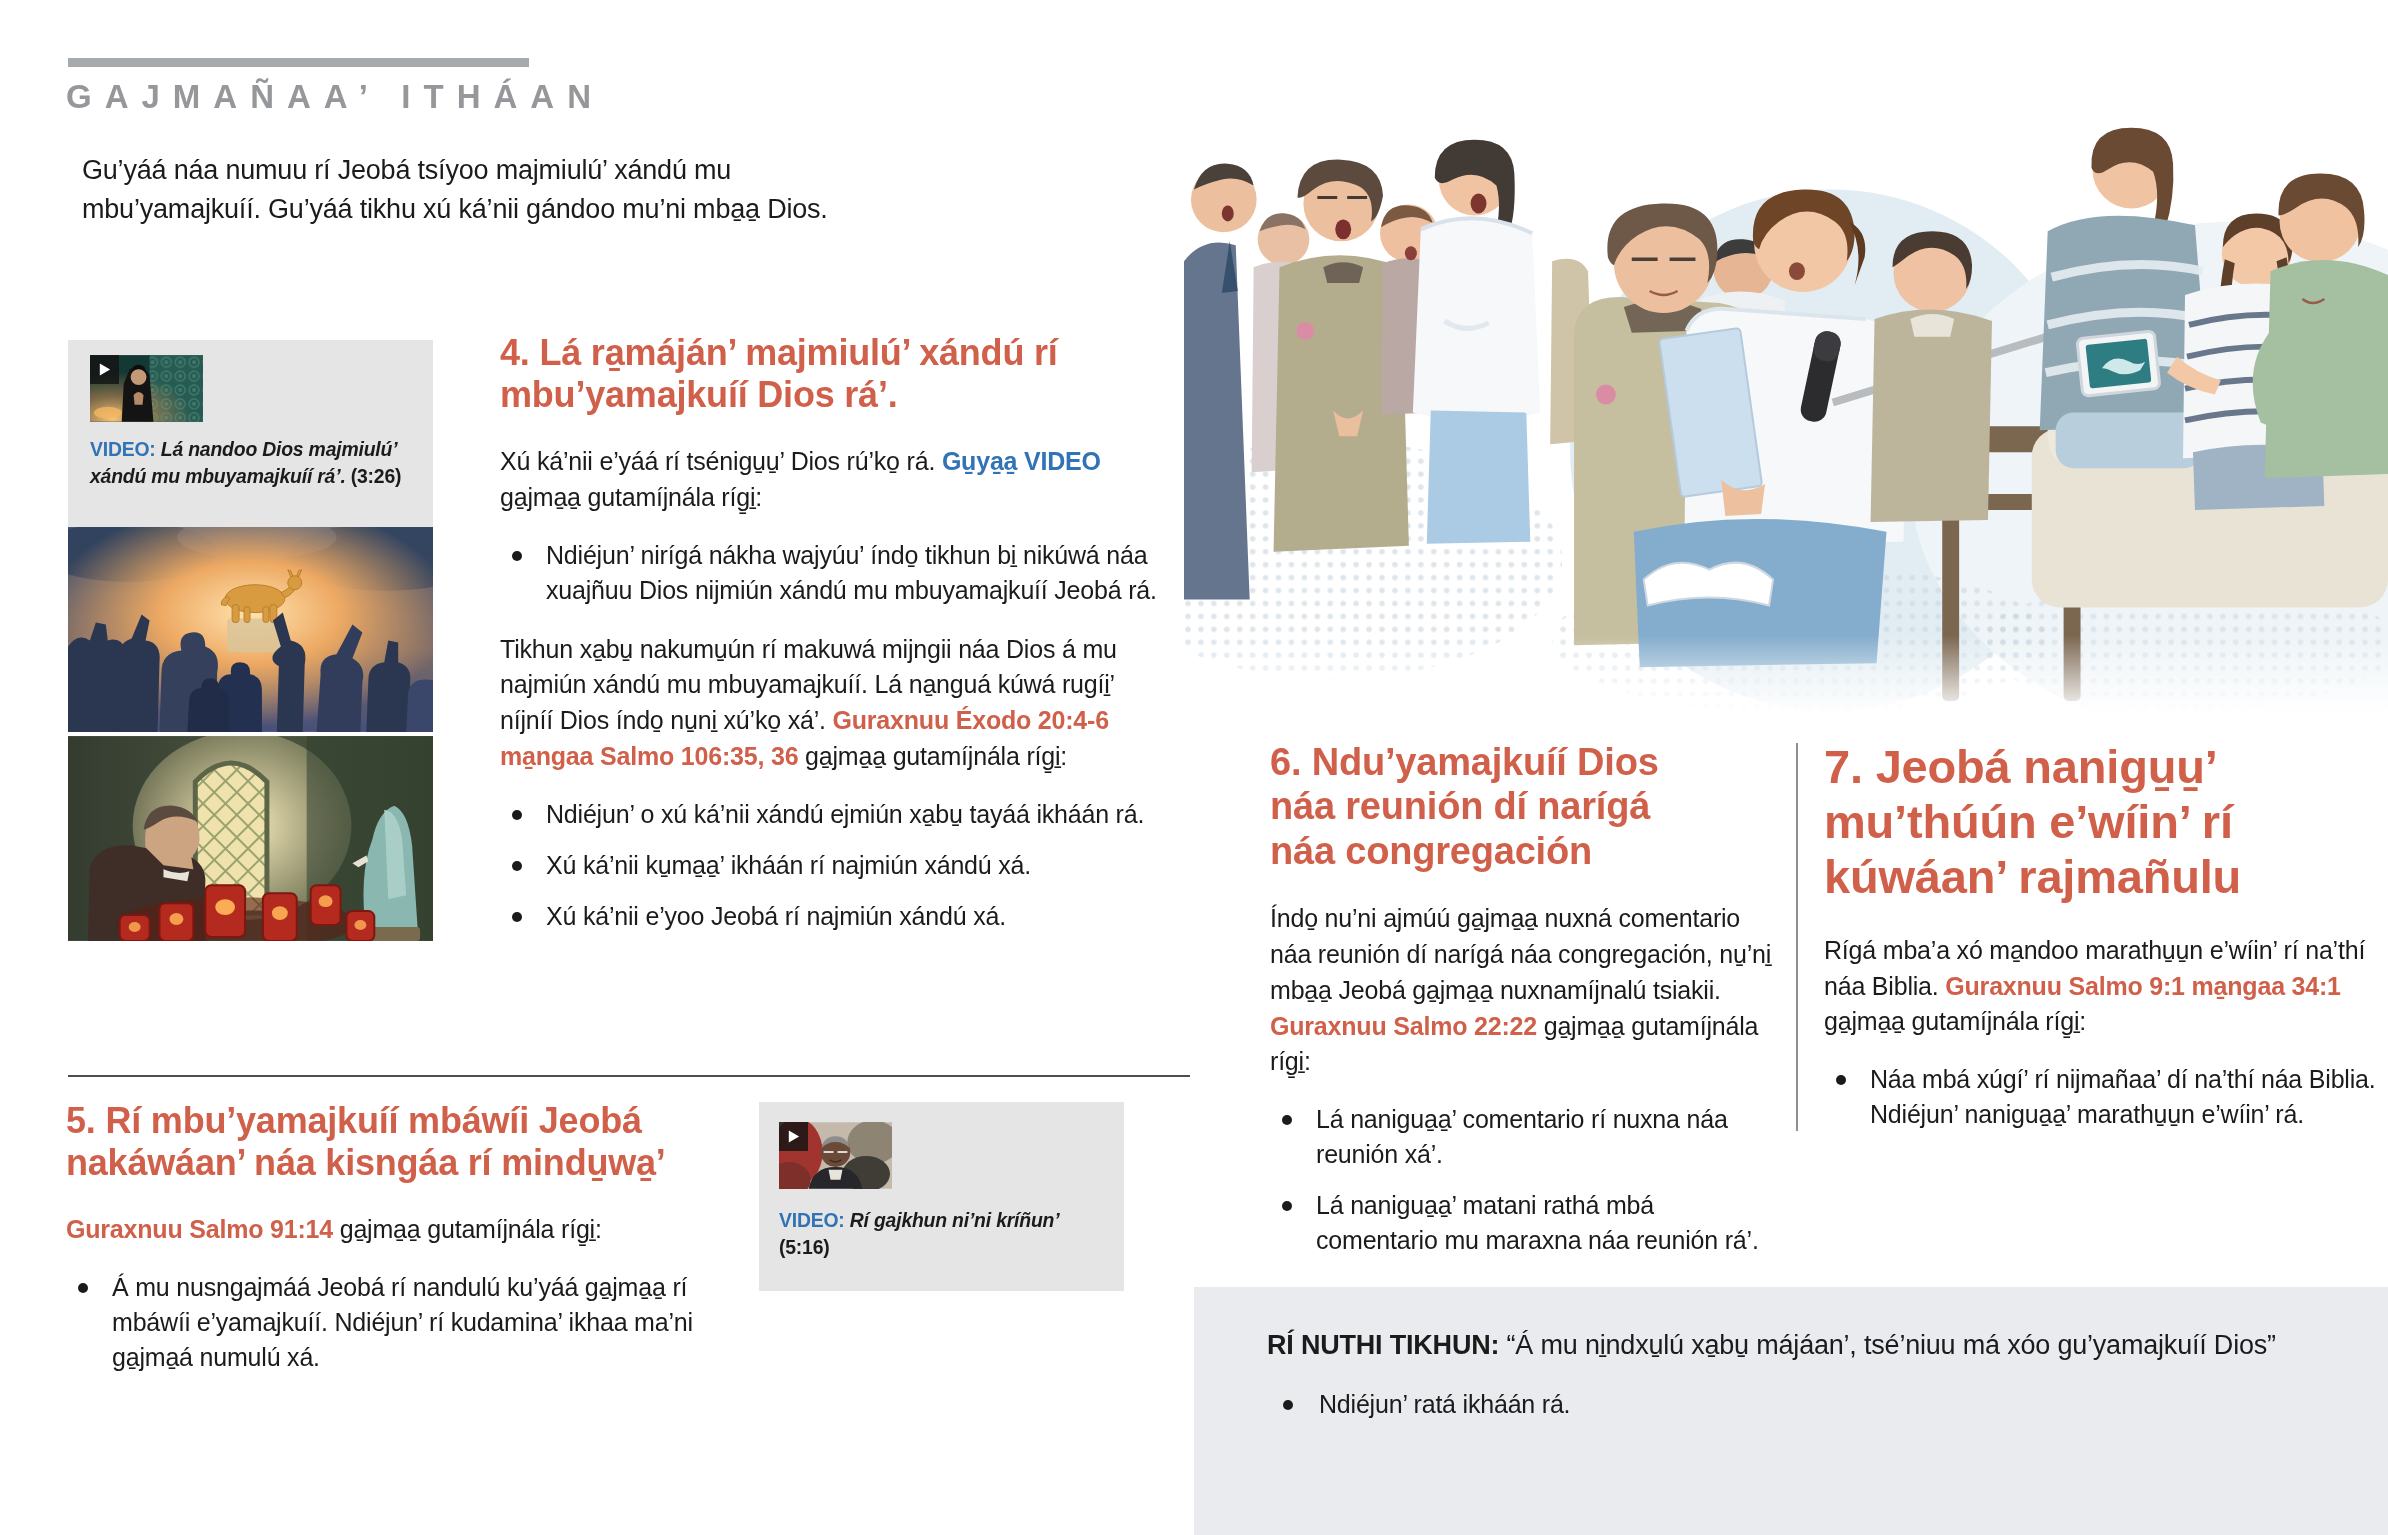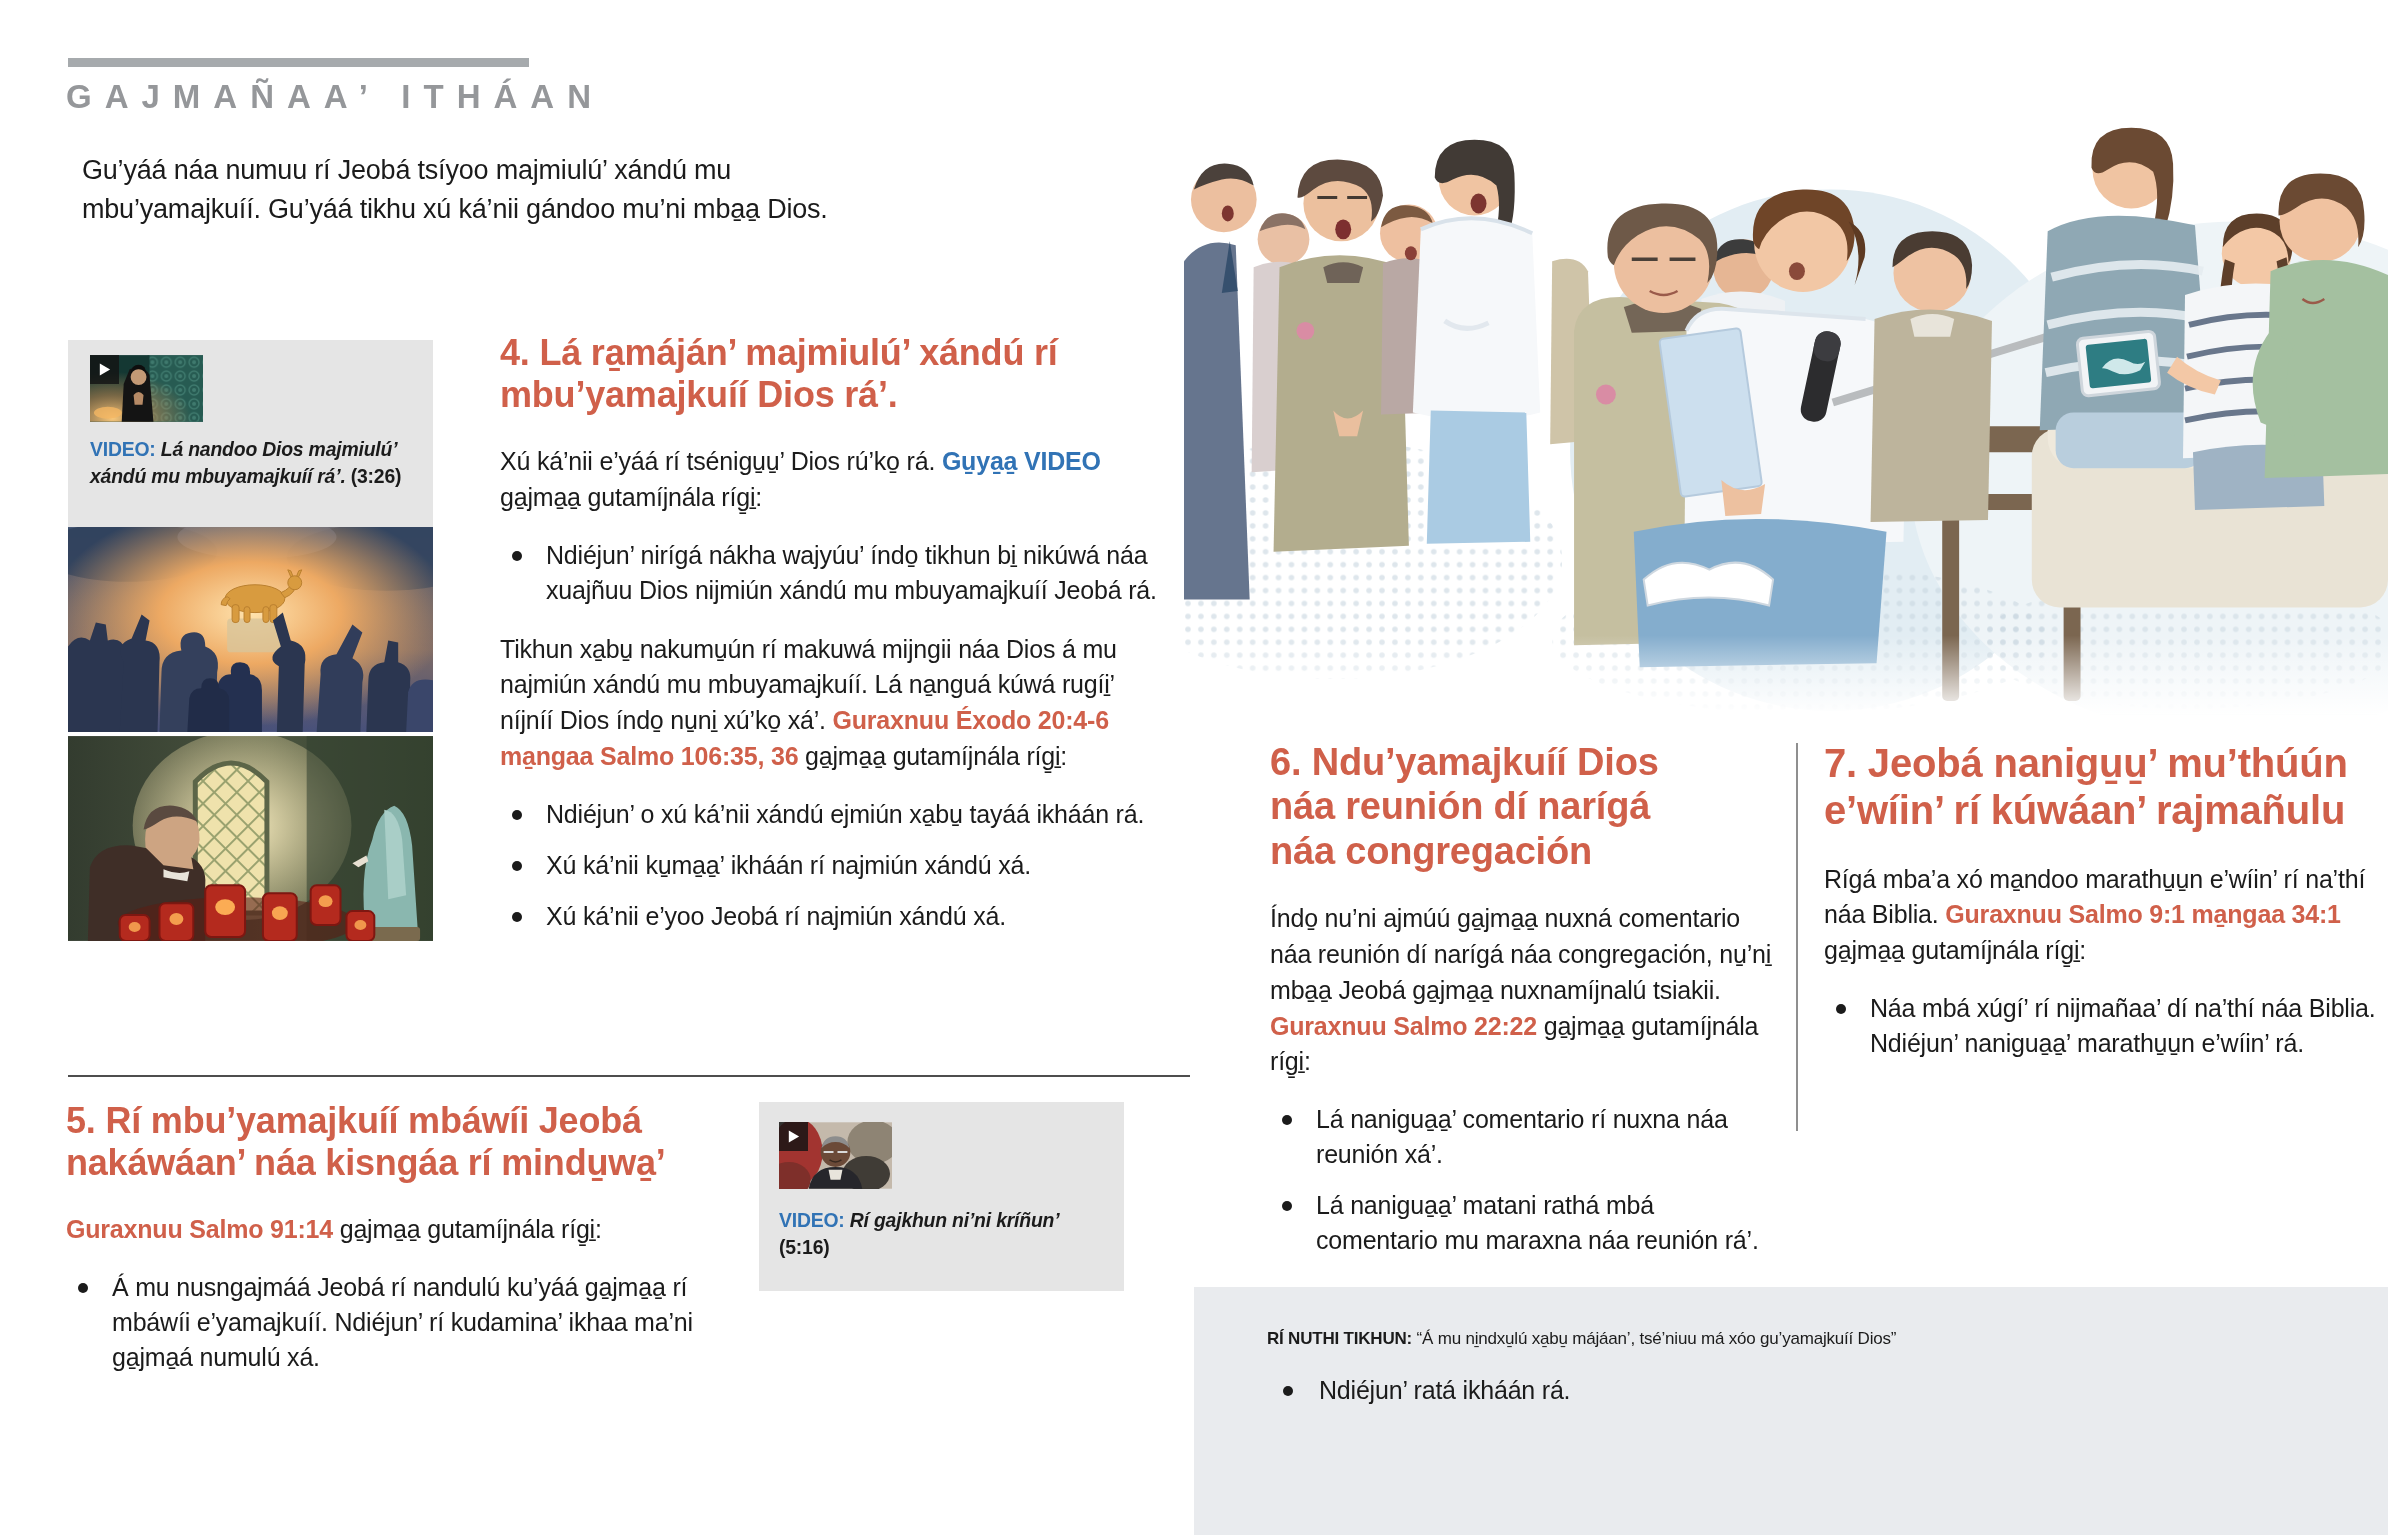--- a/index.html
+++ b/index.html
@@ -47,29 +47,29 @@
   
   .sec4 { left:500px; top:332px; width:659px; }
   .sec4 .sec-title { max-width:597px; }
   .rule { left:68px; top:1075px; width:1122px; height:2px; background:#4e4e4e; }
   .sec5 { left:66px; top:1100px; width:665px; }
   .sec5 .sec-title { max-width:657px; }
   .sec6 { left:1270px; top:740px; width:502px; }
   .sec6 .sec-title { max-width:433px; font-size:38px; }
   .divider { left:1796px; top:743px; width:2px; height:388px; background:#8f8f8f; }
   .sec7 { left:1824px; top:740px; width:559px; }
-  .sec7 .sec-title { max-width:532px; font-size:40px; }
+  .sec7 .sec-title { max-width:532px; font-size:47px; }
 
   
   .illo { left:1184px; top:82px; width:1204px; height:633px; }
   .illo svg { width:100%; height:100%; display:block; }
 
   
   .review { left:1194px; top:1287px; width:1194px; height:249px; background:#e9ebee; padding:40px 50px 0 73px; }
-  .review-line { font-size:17px; line-height:1.4; }
+  .review-line { font-size:27px; line-height:1.4; }
   .review-label { font-weight:bold; }
   .review ul.bullets { margin-top:22px; }
   .review ul.bullets li { padding-left:52px; font-size:25px; }
   .review ul.bullets li::before { left:16px; }
 </style>
 </head>
 <body>
 
 <div class="page">
 

